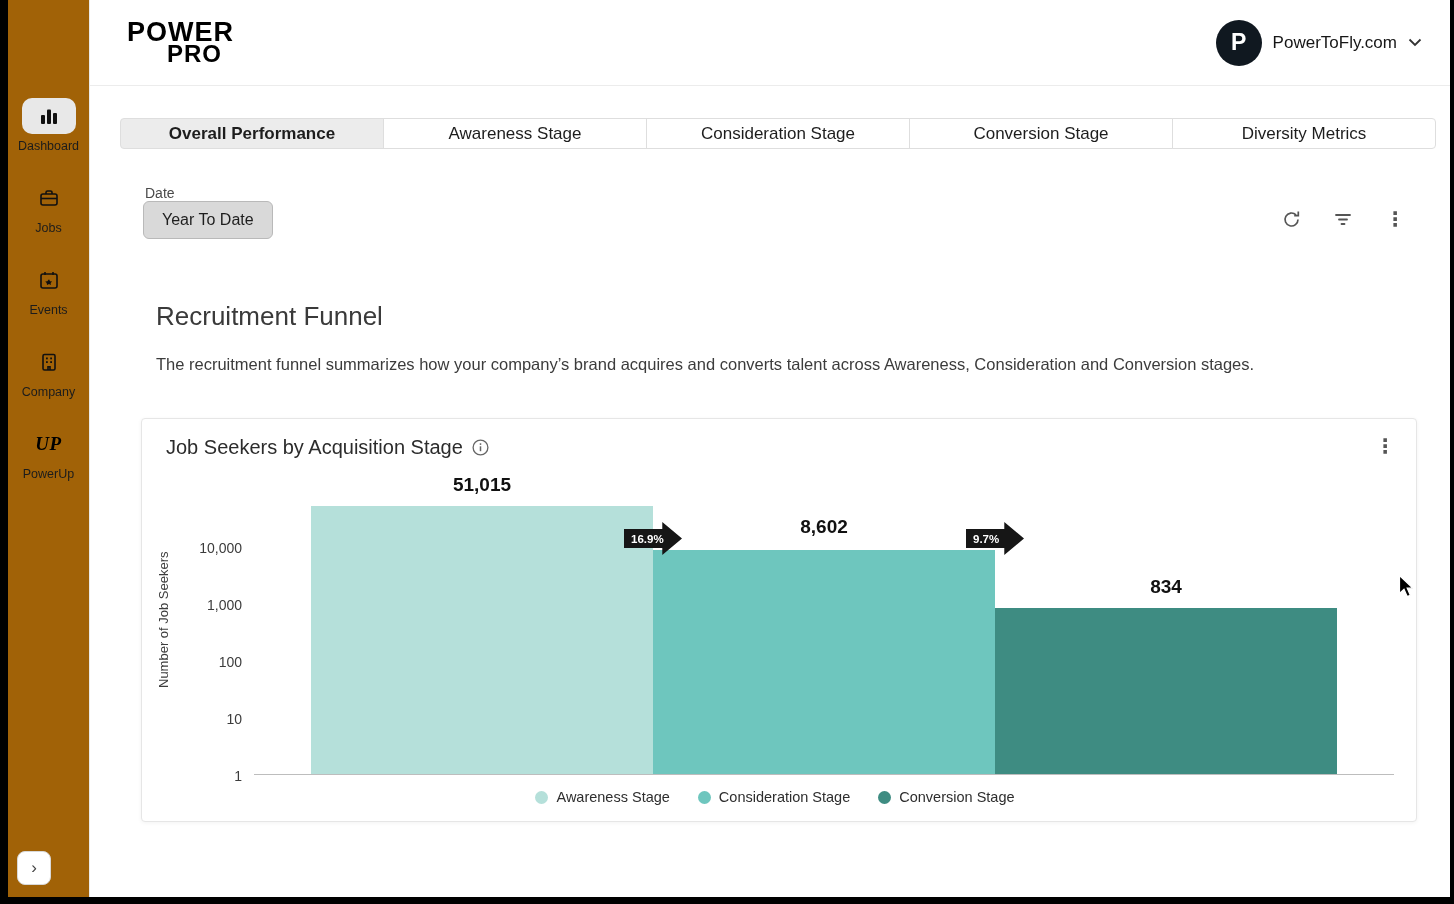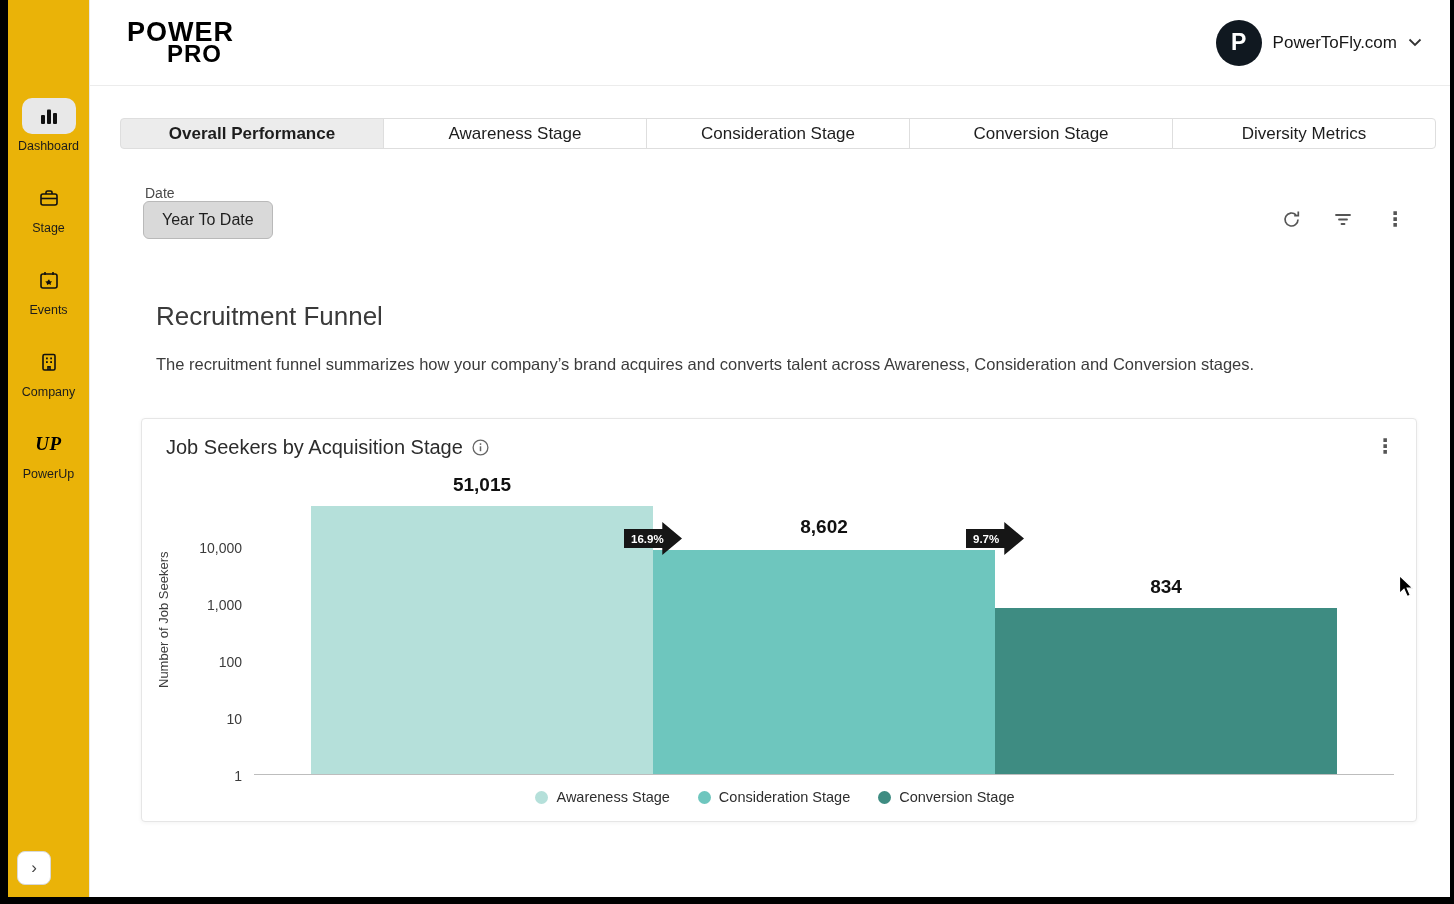--- a/index.html
+++ b/index.html
@@ -8,21 +8,21 @@
     font-family:"Liberation Sans","DejaVu Sans",sans-serif;
     background:#000; position:relative; overflow:hidden; color:#1f1f1f;
   }
   .app {
     position:absolute; left:8px; top:0; right:4px; bottom:7px;
     background:#fff; display:flex;
   }
 
   
   .sidebar {
-    width:82px; border-right:1px solid #e9e9e9; background:#eab308;
+    width:82px; border-right:1px solid #e9e9e9; background:#a16207;
     display:flex; flex-direction:column; align-items:center;
     padding-top:98px; gap:27px; position:relative; flex-shrink:0;
   }
   .side-item { display:flex; flex-direction:column; align-items:center; gap:5px; cursor:pointer; width:100%; }
   .side-item .icon-wrap { width:54px; height:36px; display:flex; align-items:center; justify-content:center; border-radius:10px; }
   .side-item.active .icon-wrap { background:#e8e8e8; }
   .side-label { font-size:12.5px; color:#1c1c1c; }
   .up-logo { font-weight:900; font-style:italic; font-size:19px; letter-spacing:0.5px; color:#000; font-family:"Liberation Serif","DejaVu Serif",serif; }
   .expand-btn {
     position:absolute; left:9px; bottom:12px; width:34px; height:34px;
@@ -125,21 +125,21 @@
       <div class="side-label">Dashboard</div>
     </div>
     <div class="side-item">
       <span class="icon-wrap">
         <svg width="22" height="22" viewBox="0 0 22 22" fill="none" stroke="#111" stroke-width="1.6">
             <rect x="3" y="7" width="16" height="11" rx="2"></rect>
             <path d="M8 7V5.5A1.5 1.5 0 0 1 9.5 4h3A1.5 1.5 0 0 1 14 5.5V7"></path>
             <path d="M3 11.5h16"></path>
           </svg>
       </span>
-      <div class="side-label">Stage</div>
+      <div class="side-label">Jobs</div>
     </div>
     <div class="side-item">
       <span class="icon-wrap">
         <svg width="22" height="22" viewBox="0 0 22 22" fill="none" stroke="#111" stroke-width="1.6">
             <rect x="3" y="5" width="16" height="14" rx="2"></rect>
             <path d="M7 3v3M15 3v3"></path>
             <path d="M11 10.2l1 2 2.1.3-1.5 1.5.35 2.1L11 15.1l-1.95 1-.35-2.1-1.5-1.5 2.1-.3z" fill="#111" stroke="none"></path>
           </svg>
       </span>
       <div class="side-label">Events</div>

